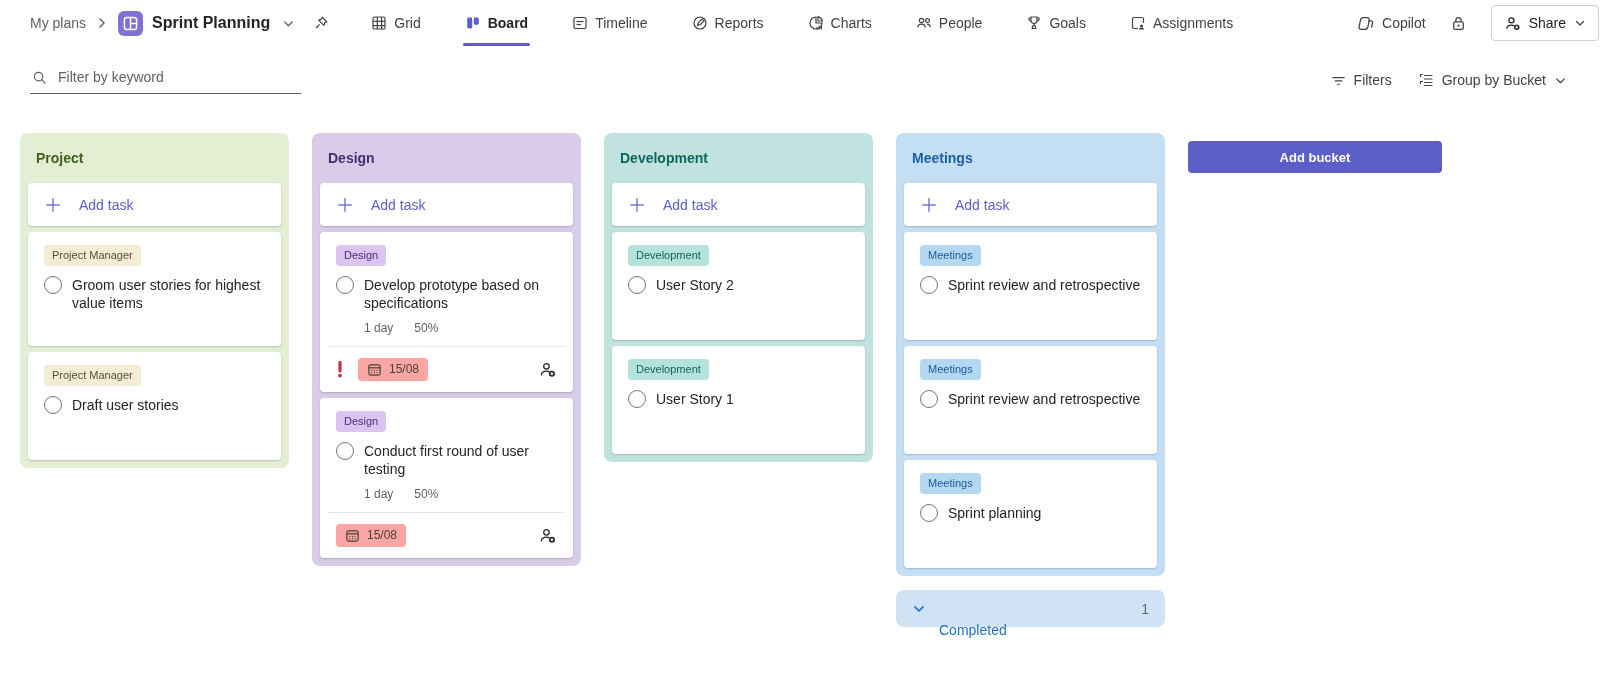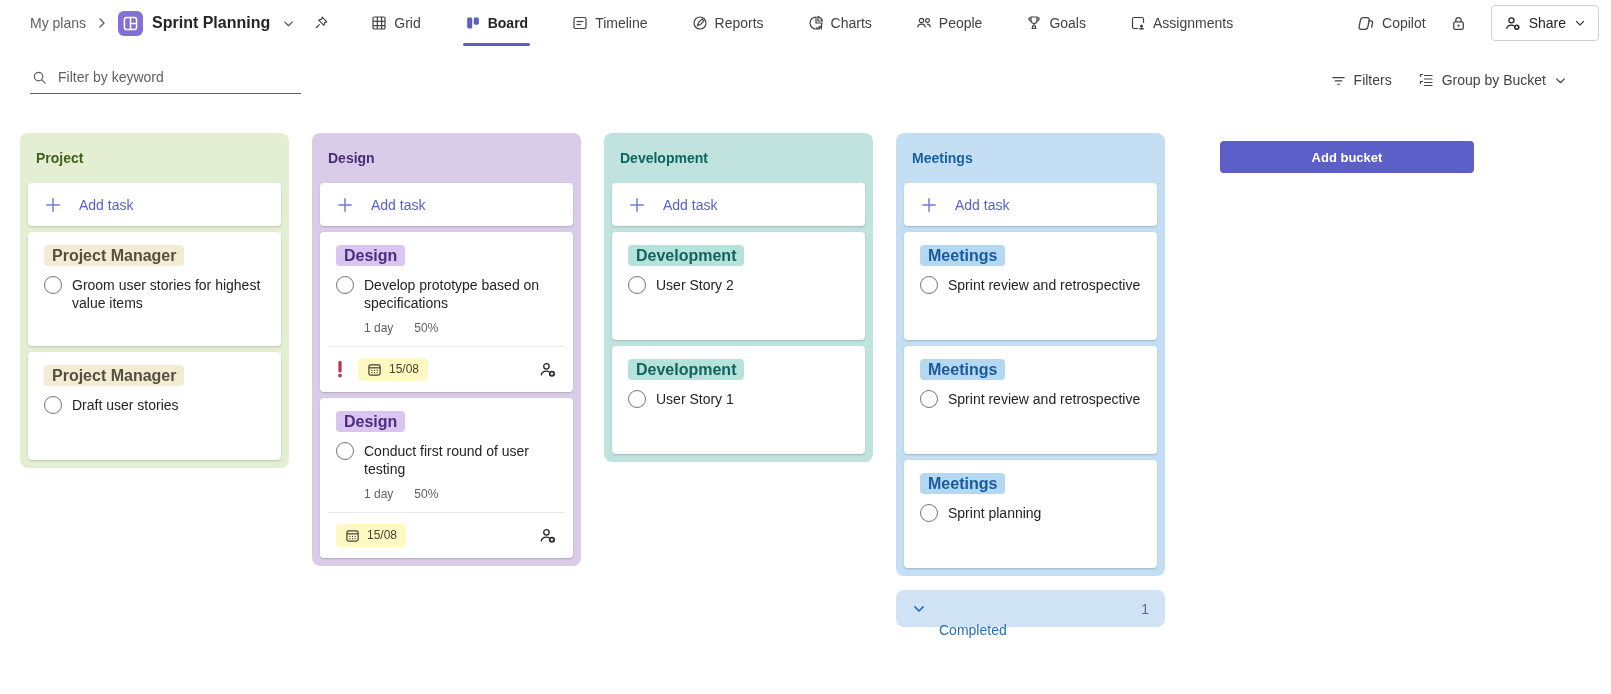--- a/index.html
+++ b/index.html
@@ -59,43 +59,43 @@
   .add-task { width:100%; height:43px; background:#fff; border:none; border-radius:4px;
       display:flex; align-items:center; gap:17px; padding:8px 16px; cursor:pointer;
       color:#5b5fc7; font-size:14px; font-family:inherit;
       box-shadow:0 1px 2px rgba(0,0,0,.18); margin-bottom:6px; }
 
   .card { background:#fff; border-radius:4px; box-shadow:0 1px 2px rgba(0,0,0,.18);
       padding:13px 16px 11px 16px; margin-bottom:6px; display:flex; flex-direction:column; cursor:pointer; }
   .card:last-child { margin-bottom:0; }
   .h-std { min-height:108px; } .h-lg { min-height:114px; } .h-detail { min-height:150px; }
 
-  .chip { align-self:flex-start; font-size:16px; line-height:15px; padding:3px 8px; border-radius:4px; margin-bottom:9px; white-space:nowrap;font-weight:bold; }
+  .chip { align-self:flex-start; font-size:11px; line-height:15px; padding:3px 8px; border-radius:4px; margin-bottom:9px; white-space:nowrap; }
   .chip-gold   { background:#f3ecd2; color:#55503c; }
   .chip-purple { background:#d9c5f0; color:#4c2d80; }
   .chip-teal   { background:#b5e2db; color:#11635c; }
   .chip-blue   { background:#b4d8f2; color:#1a5a9c; }
 
   .task-row { display:flex; align-items:flex-start; gap:10px; }
   .checkbox { width:18px; height:18px; border:1.5px solid #767676; border-radius:50%; flex:none; margin-top:1px; background:#fff; }
   .task-title { font-size:14px; color:#242424; line-height:18px; padding-top:1px; }
 
   .meta-row { display:flex; gap:21px; font-size:12px; color:#616161; margin:9px 0 0 28px; }
   .divider { border-top:1px solid #e8e8e8; margin:11px -8px 0 -8px; }
   .footer-row { display:flex; align-items:center; gap:14px; margin-top:10px; min-height:24px; }
-  .date-chip { display:flex; align-items:center; gap:7px; background:#fef9c3; color:#474430;
+  .date-chip { display:flex; align-items:center; gap:7px; background:#fca5a5; color:#474430;
       border-radius:4px; padding:4px 9px; font-size:12px; cursor:pointer; }
   .assign { margin-left:auto; cursor:pointer; display:flex; }
 
   .completed { margin-top:14px; height:37px; background:#cfe3f5; border-radius:8px;
       display:flex; align-items:center; gap:13px; padding:0 16px; cursor:pointer; }
   .completed .c-label { color:#1f6fc4; font-size:14px;margin-top:43px; }
   .completed .c-count { margin-left:auto; color:#4a6e8f; font-size:14px; }
 
-  .add-bucket-col { padding-top:8px;margin-left:32px; }
+  .add-bucket-col { padding-top:8px; }
   .add-bucket { width:254px; height:32px; background:#5b5fc7; color:#fff; border:none; border-radius:4px;
       font-size:13px; font-weight:700; font-family:inherit; cursor:pointer; }
 </style>
 </head>
 <body>
 
 <header class="topbar">
   <span class="breadcrumb">My plans</span>
   <span class="crumb-sep">
     <svg width="12" height="12" viewBox="0 0 12 12">

